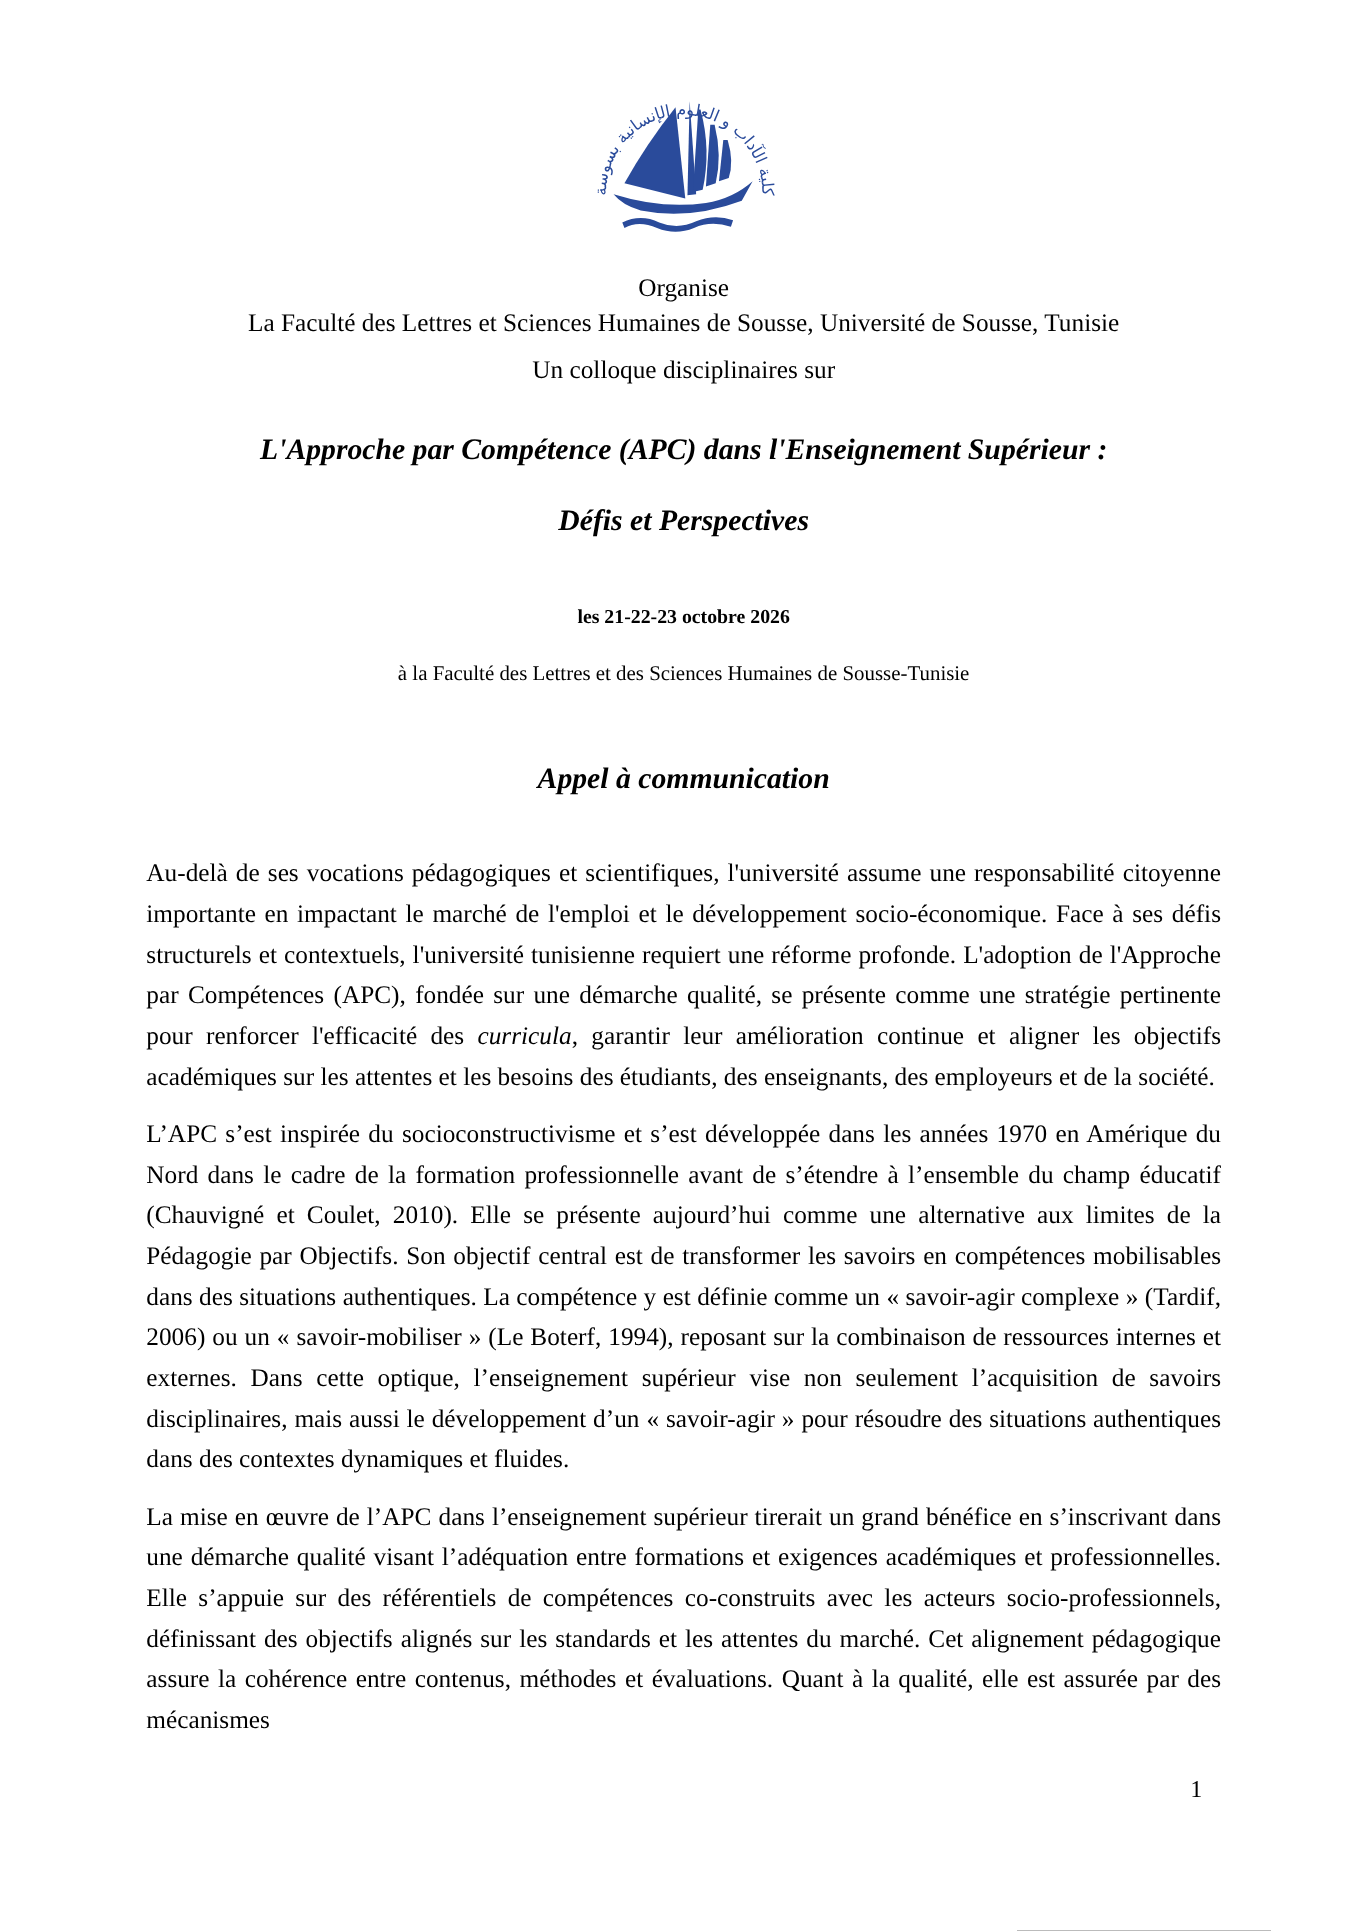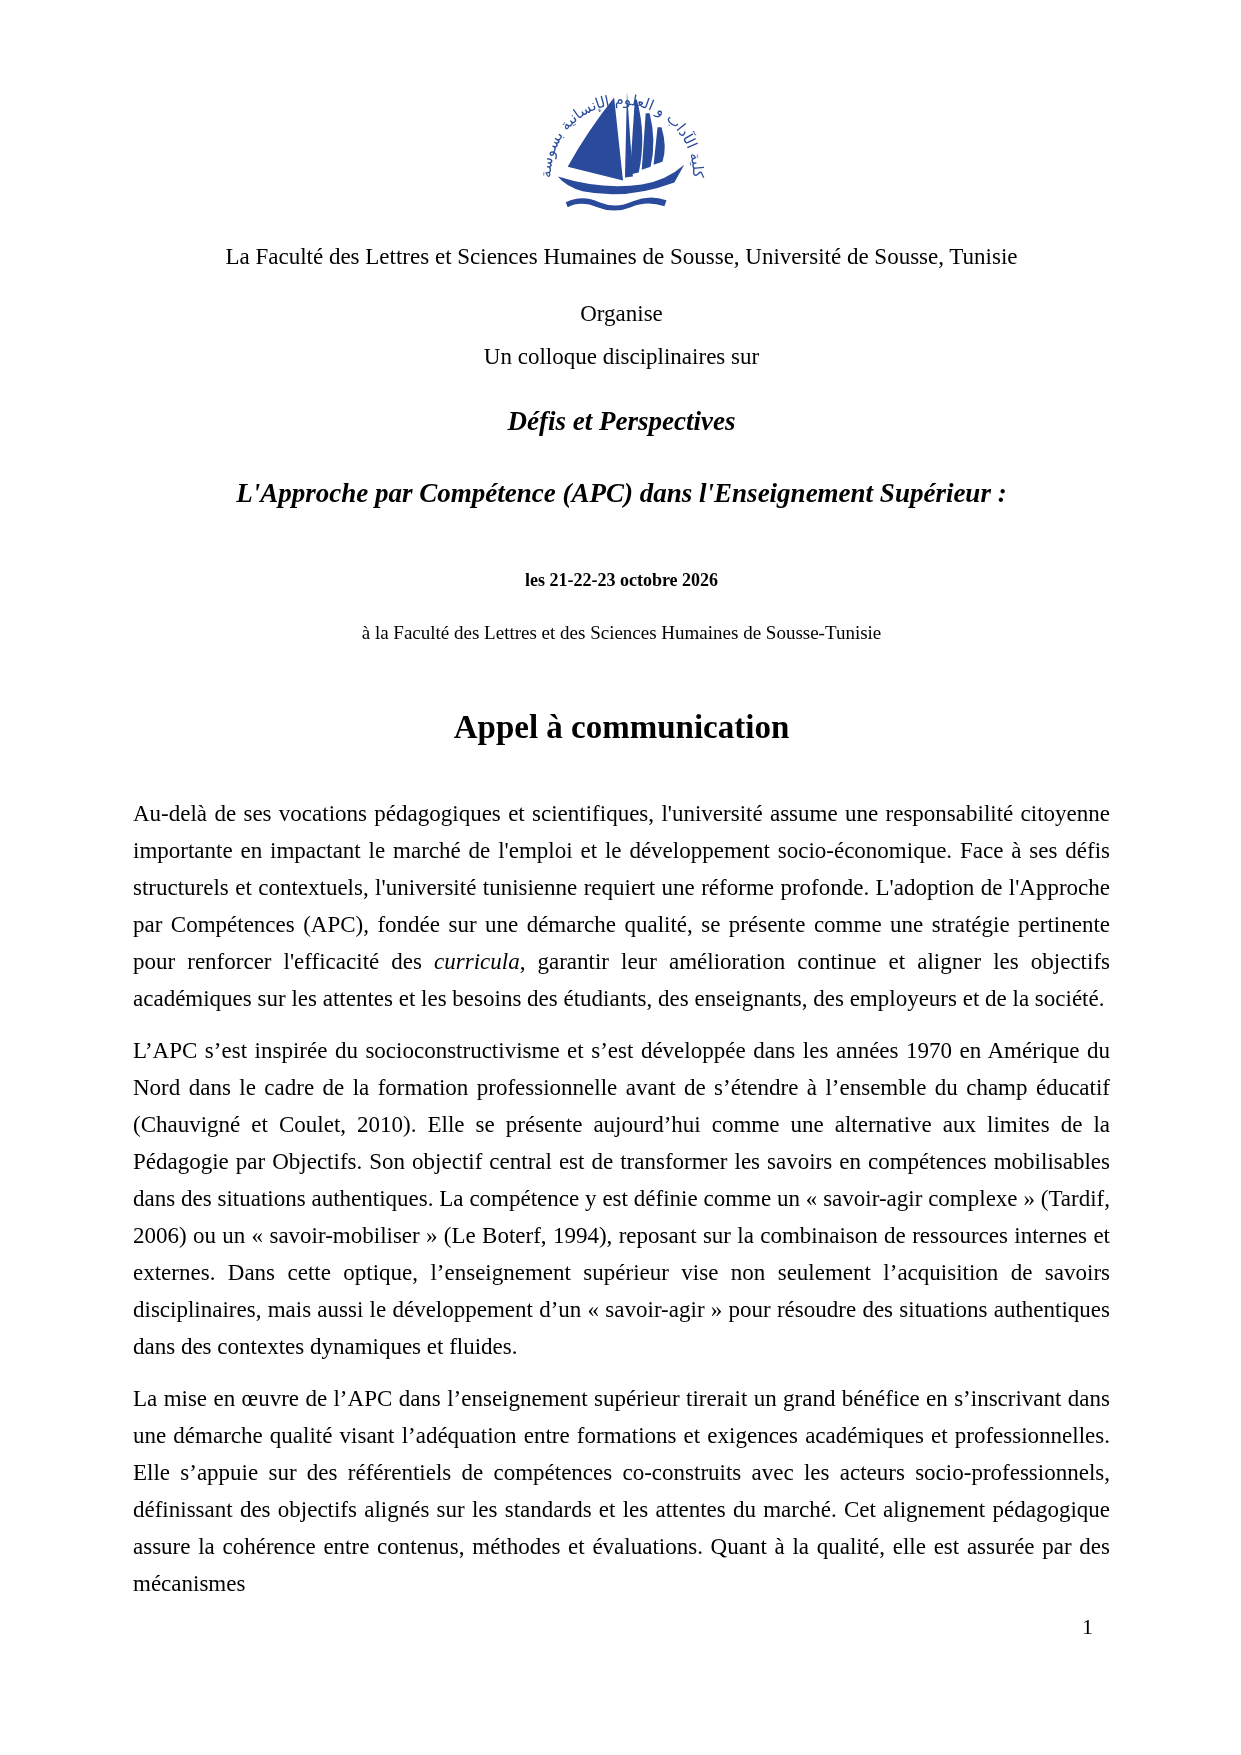--- a/index.html
+++ b/index.html
@@ -50,24 +50,25 @@
     font-weight: bold;
     margin: 56px 0 0 0;
     line-height: 30px;
   }
   .event-venue {
     font-size: 19px;
     margin: 23px 0 0 0;
     line-height: 30px;
   }
   .section-heading {
-    font-size: 33px;
+    font-size: 27px;
     font-weight: bold;
     margin: 64px 0 0 0;
     line-height: 30px;
+    font-style: italic;
   }
   .body-text {
     margin-top: 53px;
   }
   .body-text p {
     font-size: 23px;
     line-height: 37px;
     text-align: justify;
     margin: 0 0 15px 0;
   }
@@ -101,29 +102,29 @@
         <path d="M 133,52 Q 140,80 134,106 L 125,109 L 129,52 Z"></path>
         <path d="M 145,66 Q 151,86 146,101 L 137,104 L 141,66 Z"></path>
 
         <path d="M 40,116 Q 85,130 125,124 Q 150,120 168,104 L 158,122 Q 110,140 65,131 Q 48,126 40,116 Z"></path>
 
         <path d="M 48,142 Q 65,134 82,142 Q 99,149 116,141 Q 133,134 150,140 L 148,146 Q 130,140 114,147 Q 97,154 80,147 Q 63,140 50,147 Z"></path>
       </g>
     </svg>
   </div>
 
+  <p class="hdr-line hdr-organise center">Organise</p>
+
   <p class="hdr-line hdr-institution center">La Faculté des Lettres et Sciences Humaines de Sousse, Université de Sousse, Tunisie</p>
-
-  <p class="hdr-line hdr-organise center">Organise</p>
 
   <p class="hdr-line hdr-colloque center">Un colloque disciplinaires sur</p>
 
+  <h1 class="doc-title doc-title-l1 center">L'Approche par Compétence (APC) dans l'Enseignement Supérieur :</h1>
+
   <h1 class="doc-title doc-title-l2 center">Défis et Perspectives</h1>
-
-  <h1 class="doc-title doc-title-l1 center">L'Approche par Compétence (APC) dans l'Enseignement Supérieur :</h1>
 
   <p class="event-dates center">les 21-22-23 octobre 2026</p>
 
   <p class="event-venue center">à la Faculté des Lettres et des Sciences Humaines de Sousse-Tunisie</p>
 
   <h2 class="section-heading center">Appel à communication</h2>
 
   <div class="body-text">
     <p><span>Au-delà de ses vocations pédagogiques et scientifiques, l'université assume une responsabilité citoyenne importante en impactant le marché de l'emploi et le développement socio-économique. Face à ses défis structurels et contextuels, l'université tunisienne requiert une réforme profonde. L'adoption de l'Approche par Compétences (APC), fondée sur une démarche qualité, se présente comme une stratégie pertinente pour renforcer l'efficacité des </span><span class="italic">curricula</span><span>, garantir leur amélioration continue et aligner les objectifs académiques sur les attentes et les besoins des étudiants, des enseignants, des employeurs et de la société.</span></p>
 

